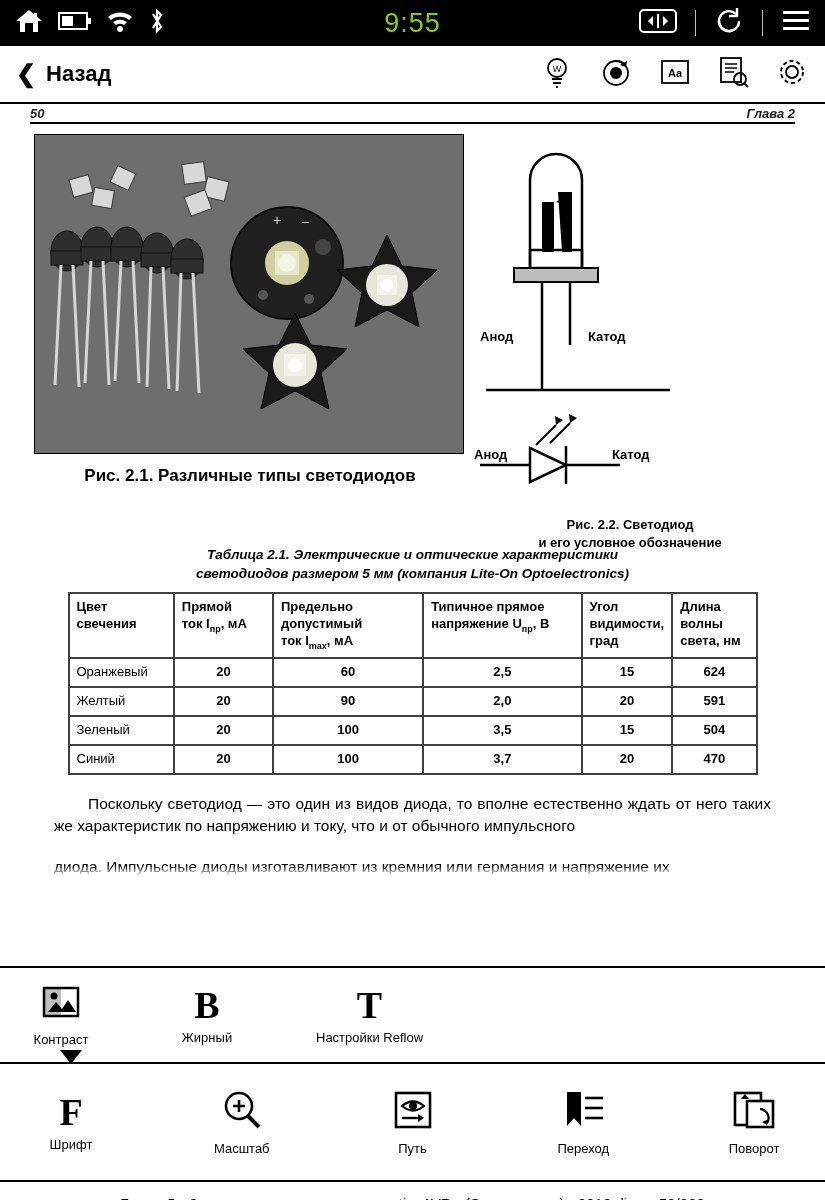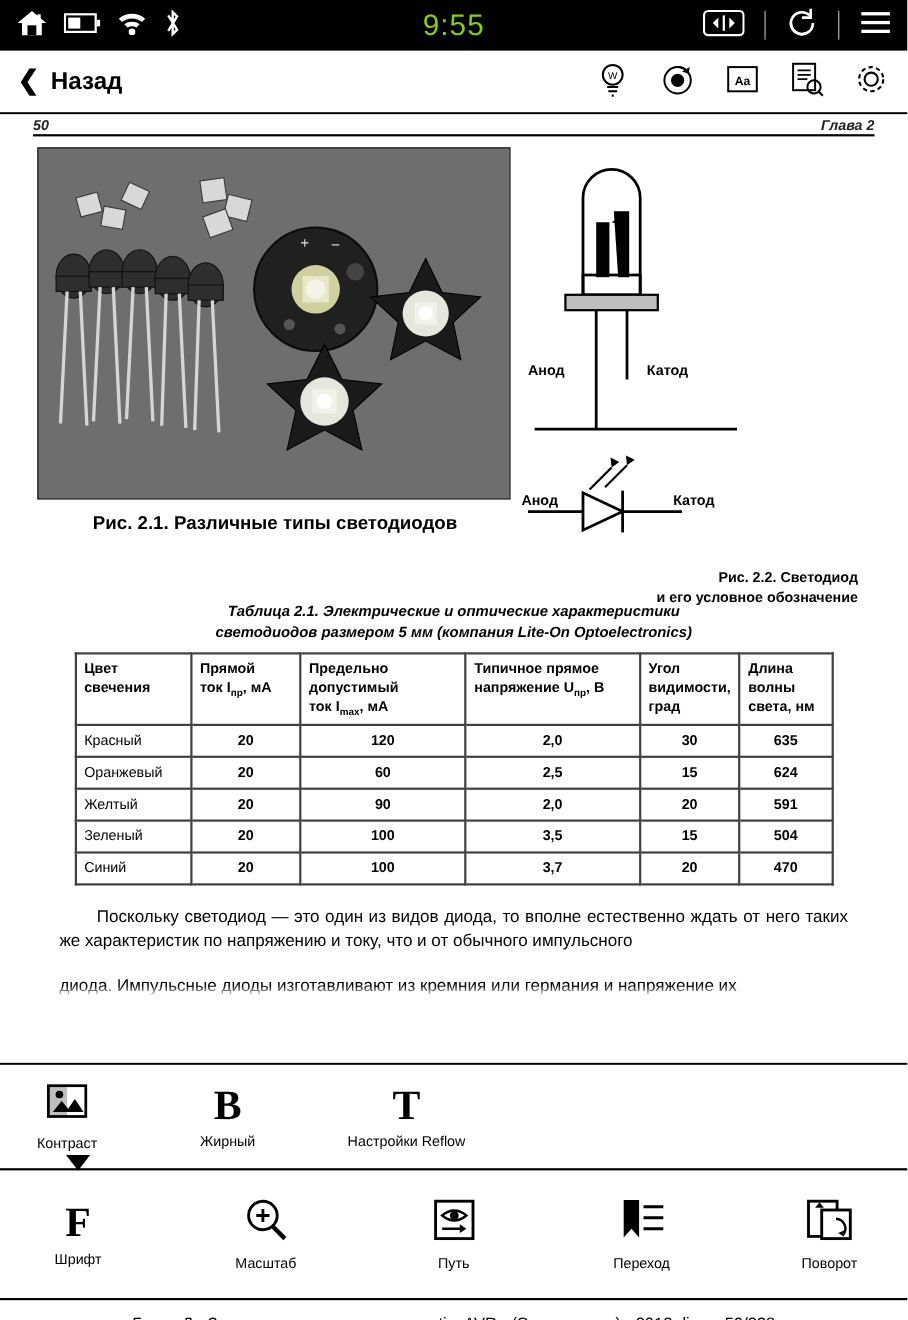--- a/index.html
+++ b/index.html
@@ -87,21 +87,21 @@
     margin-top: 12px;
   }
   .fig-right {
     width: 320px;
     position: relative;
     padding-top: 6px;
   }
   .lbl { position: absolute; font-size: 13px; font-weight: bold; }
   .cap2 {
     position: absolute; left: 10px; top: 382px; width: 300px;
-    text-align: right; font-size: 13px; font-weight: bold; line-height: 1.35;
+    text-align: center; font-size: 13px; font-weight: bold; line-height: 1.35;
   }
 
   
   .tbl-title {
     margin: 22px auto 8px;
     width: 660px;
     font-size: 13.5px; font-style: italic; font-weight: bold;
     text-align: center; line-height: 1.4;
   }
   table.data {
@@ -414,28 +414,20 @@
         <tr>
           <th style="width:108px">Цвет<br>свечения</th>
           <th style="width:104px">Прямой<br>ток I<span class="sub">пр</span>, мА</th>
           <th style="width:158px">Предельно<br>допустимый<br>ток I<span class="sub">max</span>, мА</th>
           <th style="width:168px">Типичное прямое<br>напряжение U<span class="sub">пр</span>, В</th>
           <th style="width:86px">Угол<br>видимости,<br>град</th>
           <th style="width:88px">Длина<br>волны<br>света, нм</th>
         </tr>
       </thead>
       <tbody>
-        <tr>
-          <td class="l">Красный</td>
-          <td class="c">20</td>
-          <td class="c">120</td>
-          <td class="c">2,0</td>
-          <td class="c">30</td>
-          <td class="c">635</td>
-        </tr>
         <tr>
           <td class="l">Оранжевый</td>
           <td class="c">20</td>
           <td class="c">60</td>
           <td class="c">2,5</td>
           <td class="c">15</td>
           <td class="c">624</td>
         </tr>
         <tr>
           <td class="l">Желтый</td>

